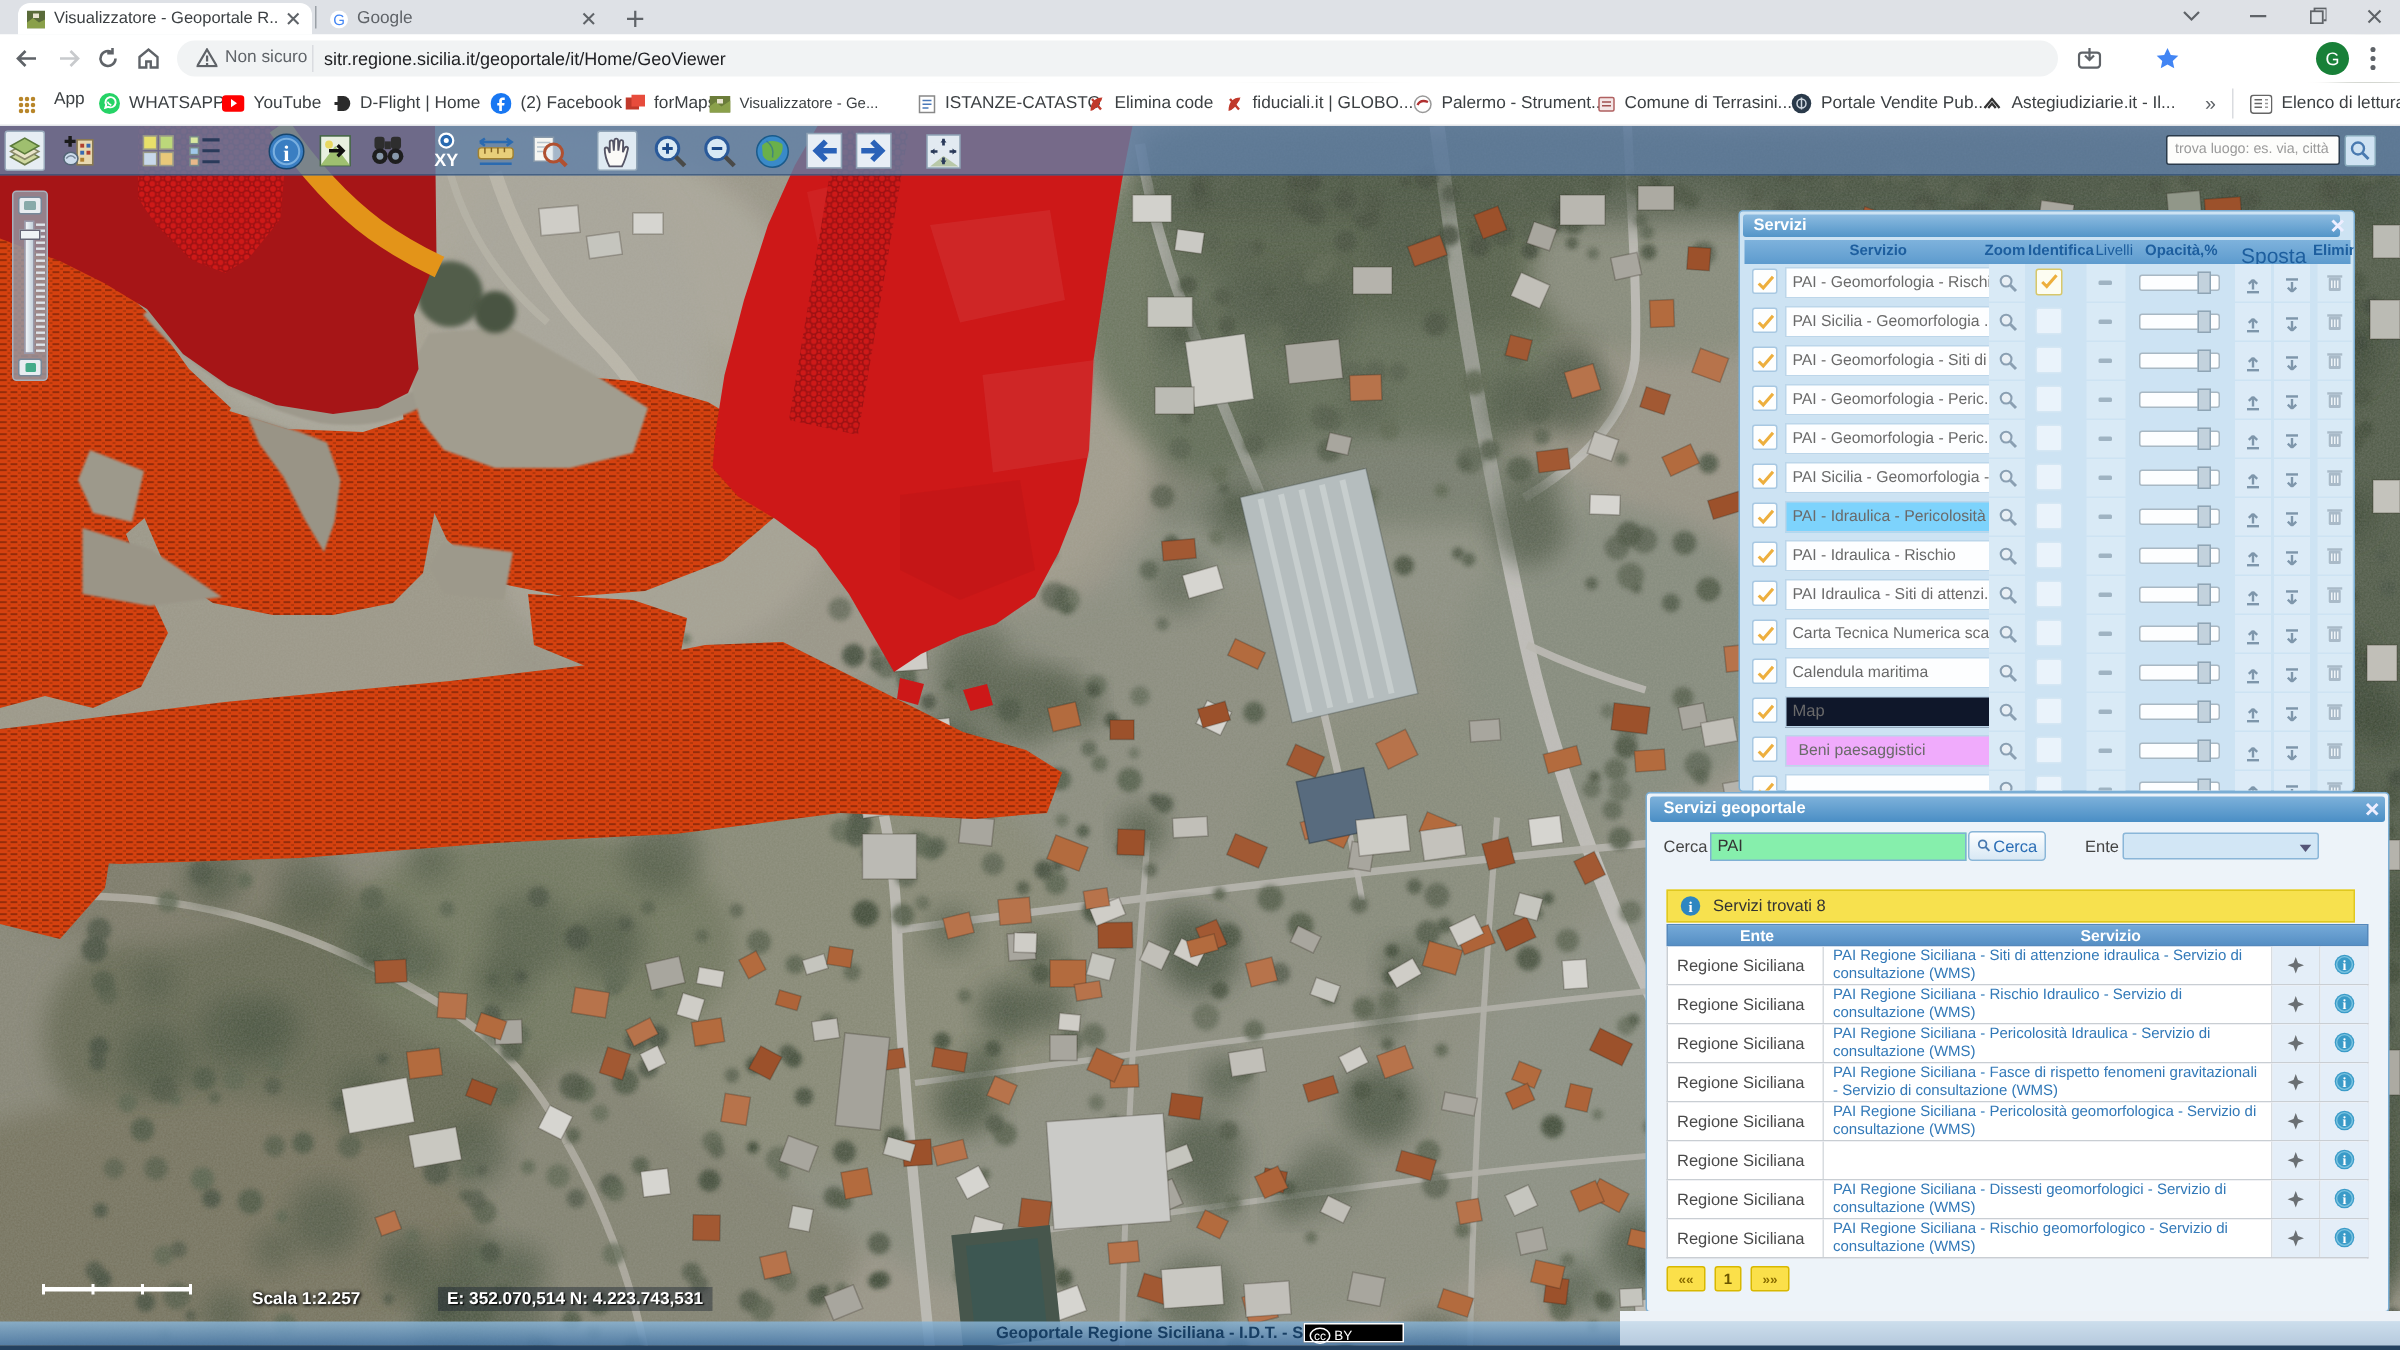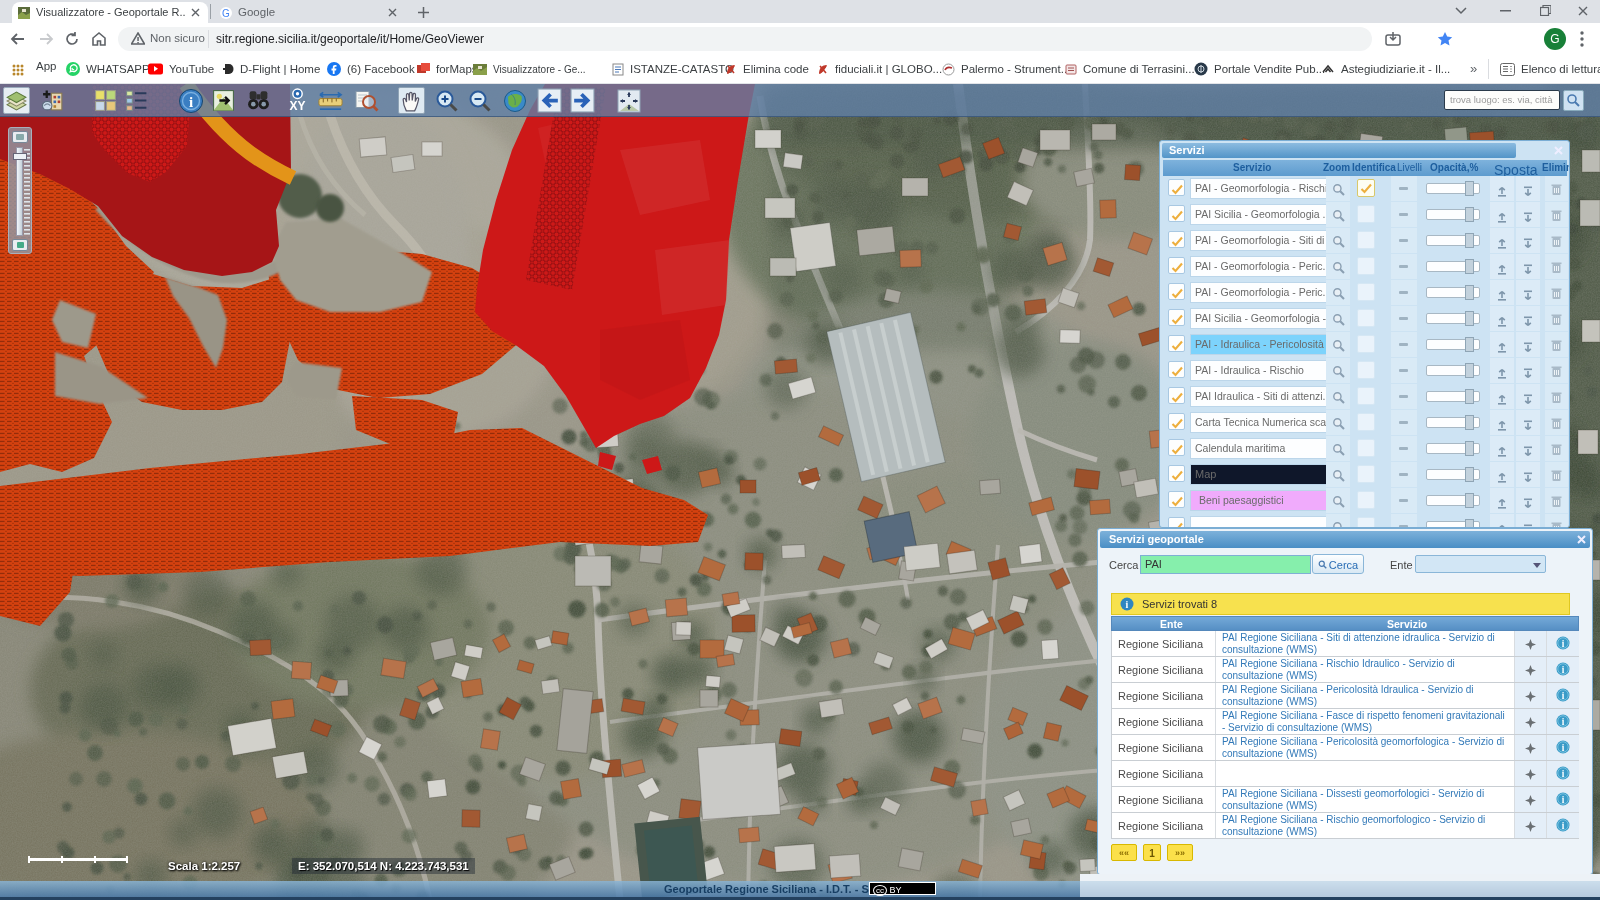--- a/index.html
+++ b/index.html
@@ -1049,21 +1049,21 @@
         <path d="M3,1 h4 a4.5,5 0 0 1 0,10 h-4 z" fill="#2b2b2b"></path>
         <rect x="1" y="5" width="4" height="2" fill="#2b2b2b"></rect>
       </svg>
       <span style="margin-left:6px">D-Flight | Home</span>
     </div>
     <div style="position:absolute;left:327px;top:5px;height:18px;display:flex;align-items:center;font-size:11.5px;color:#3c4043;white-space:nowrap">
       <svg width="14" height="14">
         <circle cx="7" cy="7" r="7" fill="#1877f2"></circle>
         <path d="M9.5,4.7 H8.2 c-0.3,0 -0.6,0.3 -0.6,0.7 V6.6 h1.8 L9.1,8.4 H7.6 V12 H5.8 V8.4 H4.5 V6.6 h1.3 V5.2 c0,-1.3 0.9,-2.2 2.2,-2.2 h1.5 z" fill="#fff"></path>
       </svg>
-      <span style="margin-left:6px">(6) Facebook</span>
+      <span style="margin-left:6px">(2) Facebook</span>
     </div>
     <div style="position:absolute;left:417px;top:5px;height:18px;display:flex;align-items:center;font-size:11.5px;color:#3c4043;white-space:nowrap">
       <svg width="13" height="12">
         <rect x="0" y="2" width="9" height="8" fill="#c0392b"></rect>
         <rect x="4" y="0" width="9" height="8" fill="#e74c3c"></rect>
       </svg>
       <span style="margin-left:6px">forMaps</span>
     </div>
     <div style="position:absolute;left:473px;top:5px;height:18px;display:flex;align-items:center;font-size:10px;color:#3c4043;white-space:nowrap">
       <svg width="14" height="13">
@@ -1268,21 +1268,21 @@
       <rect x="0" y="82" width="6" height="1.6" fill="#dde4ea"></rect>
       <rect x="0" y="86" width="6" height="1.6" fill="#dde4ea"></rect>
     </svg>
  <div class="abs" style="left:4px;top:25px;width:14px;height:7px;background:#eef2f6;border:1px solid #667;box-sizing:border-box"></div>
  <div class="abs" style="left:3px;top:111px;width:16px;height:12px;background:#e8ecf0;border:1px solid #789;border-radius:2px;box-sizing:border-box">
       <div style="width:7px;height:6px;margin:2px auto;background:#4a8;border-radius:1px"></div>
     </div>
 </div>
 
 <div class="abs" style="left:1159px;top:140px;width:411px;height:388px;background:#cde3f3;border:1px solid #7aadd4;border-radius:3px;overflow:hidden;box-sizing:border-box">
- <div class="abs" style="left:2px;top:2px;width:354px;height:15px;background:linear-gradient(#8cbbe0,#5395c8);border-radius:2px">
+ <div class="abs" style="left:2px;top:2px;width:398px;height:15px;background:linear-gradient(#8cbbe0,#5395c8);border-radius:2px">
   <div class="abs" style="left:7px;top:1px;font-size:11px;font-weight:bold;color:#fff">Servizi</div>
   <svg class="abs" style="left:392px;top:3px" width="9" height="9">
         <path d="M1,1 L8,8 M8,1 L1,8" stroke="#eef" stroke-width="2"></path>
       </svg>
  </div>
  <div class="abs" style="left:3px;top:19px;width:404px;height:16px;background:linear-gradient(#7eb2dc,#5d9bce)">
    <span class="abs" style="left:70px;top:2px;font-size:10px;font-weight:bold;color:#1d5e9e">Servizio</span>
    <span class="abs" style="left:160px;top:2px;font-size:10px;font-weight:bold;color:#1d5e9e">Zoom</span>
    <span class="abs" style="left:189px;top:2px;font-size:10px;font-weight:bold;color:#1d5e9e">Identifica</span>
    <span class="abs" style="left:234px;top:2px;font-size:10px;font-weight:normal;color:#1d5e9e">Livelli</span>

